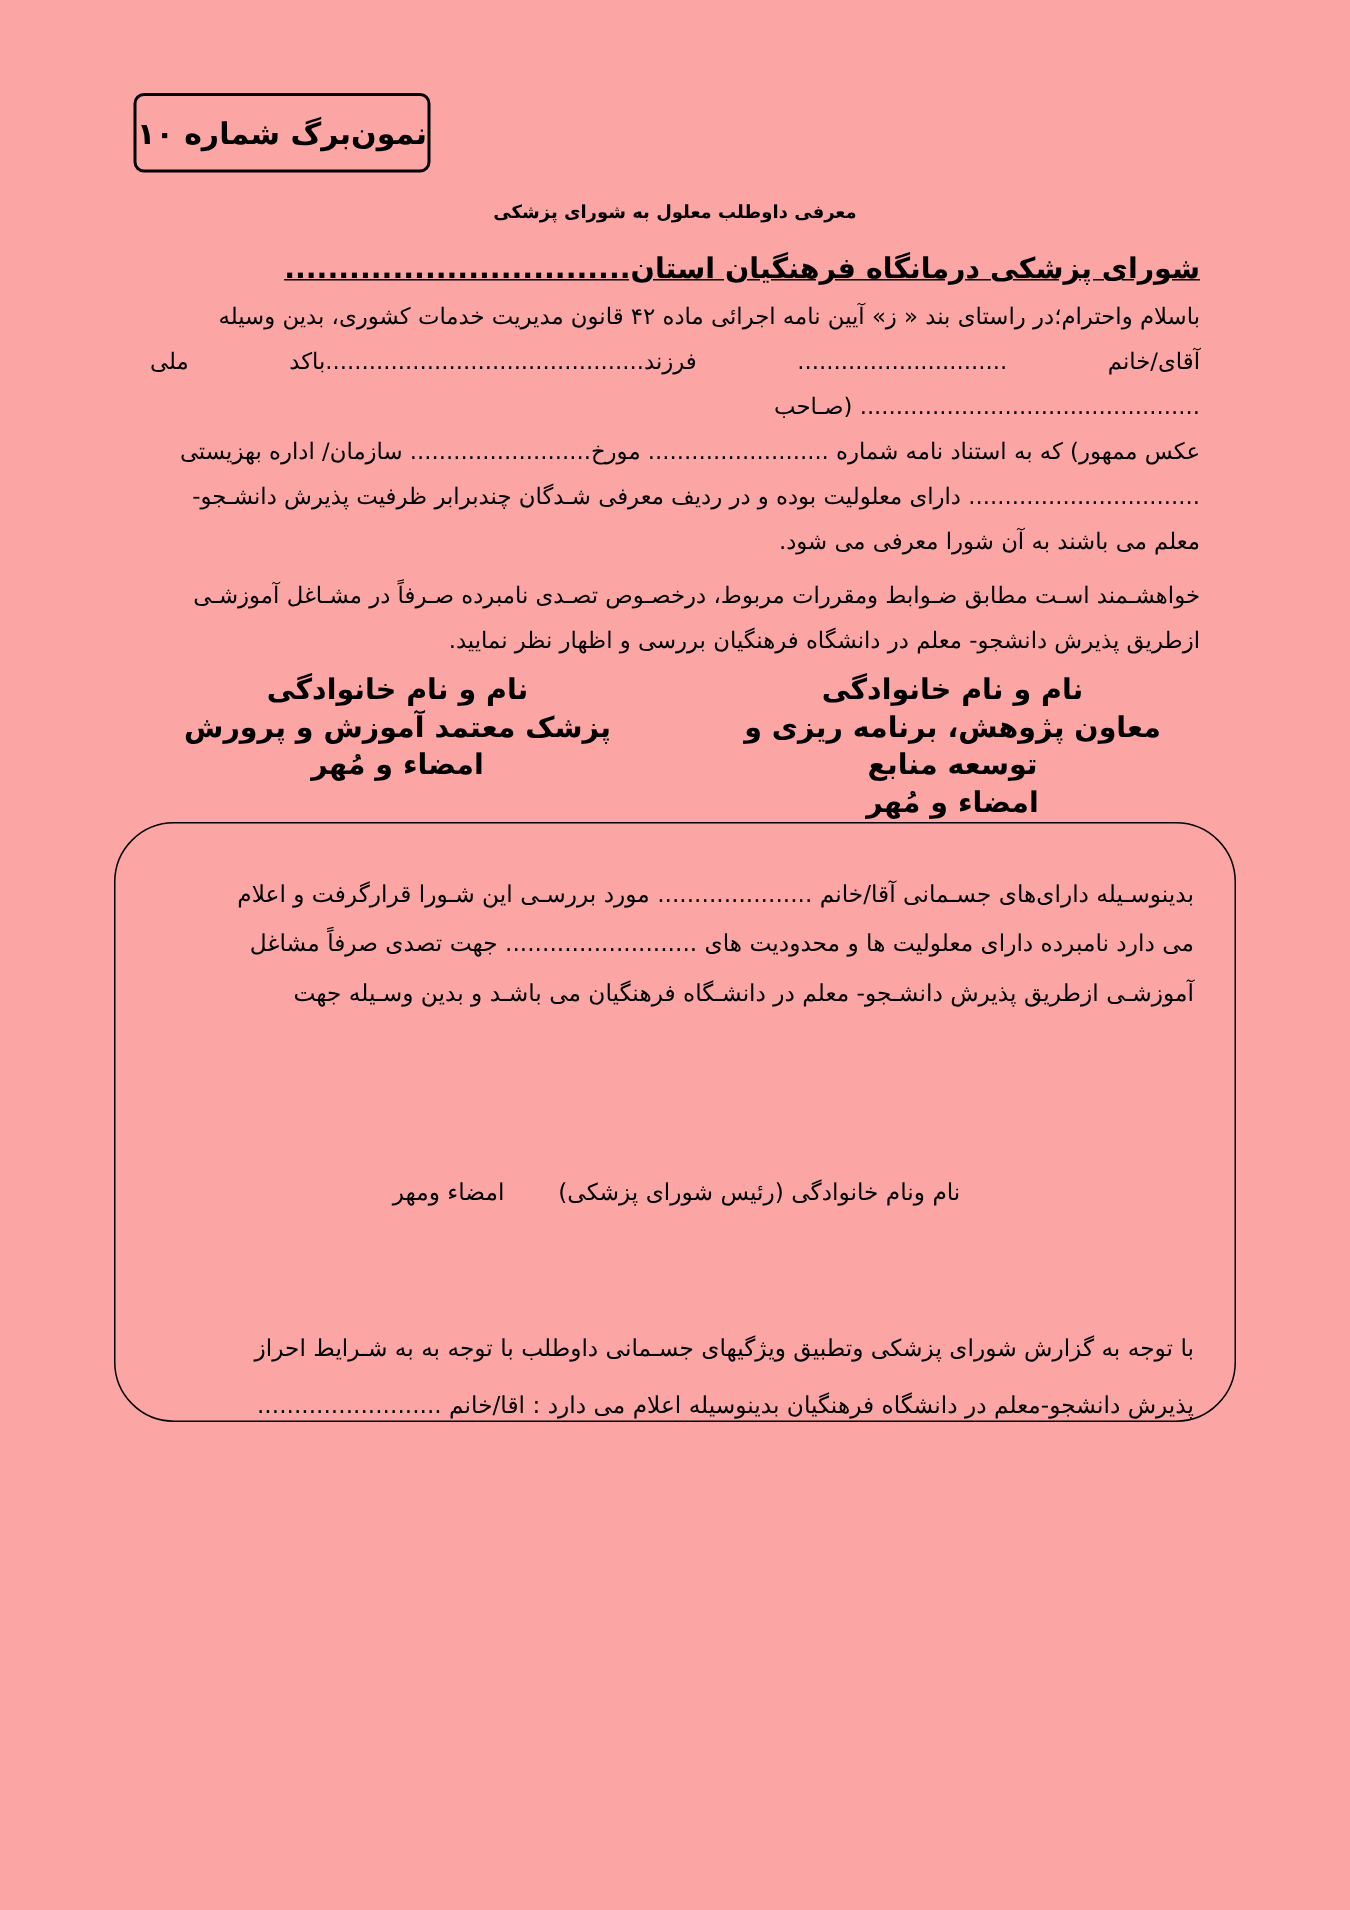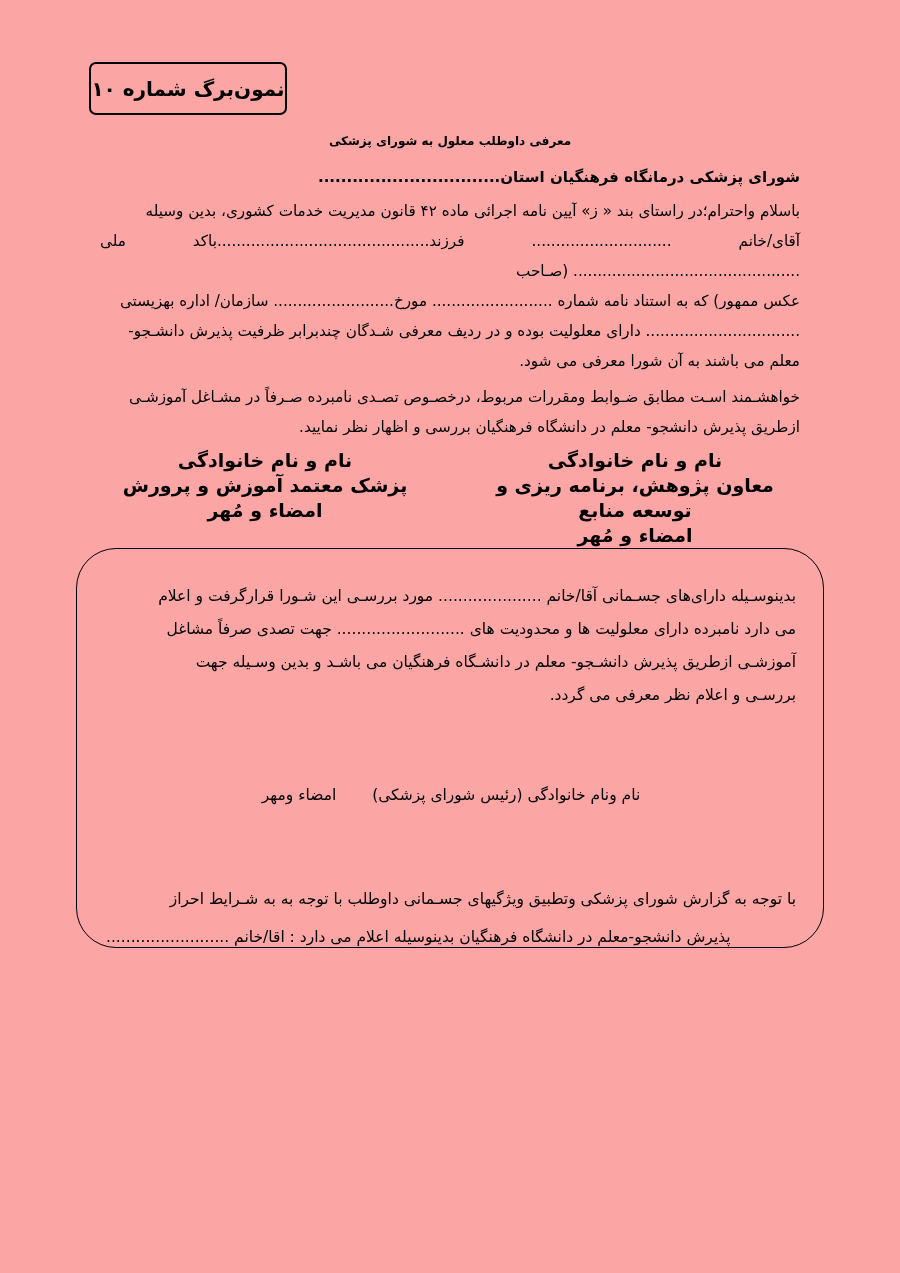--- a/index.html
+++ b/index.html
@@ -53,23 +53,24 @@
     text-align: center;
     font-size: 12px;
     font-weight: bold;
   }
 
   .addressee {
     position: absolute;
     top: 168px;
     right: 100px;
     width: 700px;
-    font-size: 15px;
+    font-size: 19px;
     font-weight: bold;
     text-align: right;
+    text-decoration: underline;
   }
 
   
   .body-block {
     position: absolute;
     top: 196px;
     right: 100px;
     width: 700px;
     text-align: justify;
     font-size: 15.2px;
@@ -144,21 +145,21 @@
   .box-footer {
     position: absolute;
     top: 880px;
     right: 104px;
     width: 690px;
     font-size: 15.5px;
     line-height: 38px;
     text-align: justify;
   }
   .box-footer p { margin: 0; text-align: justify; }
-  .box-footer p.last-line { text-align: left; }
+  .box-footer p.last-line { text-align: right; }
 </style>
 </head>
 <body>
 
 <div class="page">
 
   <div class="form-badge">
     <span class="badge-text">نمون‌برگ شماره ۱۰</span>
   </div>
 
@@ -188,21 +189,20 @@
       <span class="sig-line">امضاء و مُهر</span>
     </div>
   </div>
 
   <div class="response-box"></div>
 
   <div class="box-para">
     <p>بدینوسـیله دارای‌های جسـمانی آقا/خانم ..................... مورد بررسـی این شـورا  قرارگرفت و اعلام</p>
     <p>می دارد نامبرده دارای معلولیت ها و محدودیت های .......................... جهت تصدی صرفاً مشاغل</p>
     <p>آموزشـی ازطریق پذیرش دانشـجو- معلم در دانشـگاه فرهنگیان می باشـد و بدین وسـیله جهت</p>
-    <p class="last-line">بررسـی  و اعلام نظر معرفی می گردد.</p>
   </div>
 
   <div class="box-sign">
     <span>نام ونام خانوادگی (رئیس شورای پزشکی)</span>
     <span class="gap"></span>
     <span>امضاء ومهر</span>
   </div>
 
   <div class="box-footer">
     <p>با توجه به گزارش شورای پزشکی وتطبیق ویژگیهای جسـمانی داوطلب با توجه به به شـرایط احراز</p>

